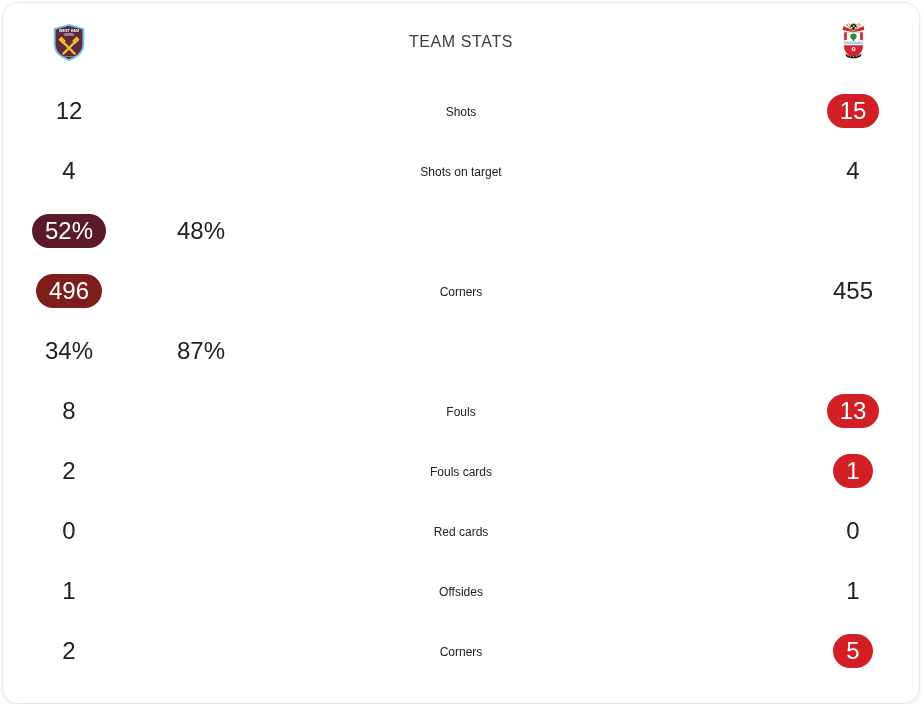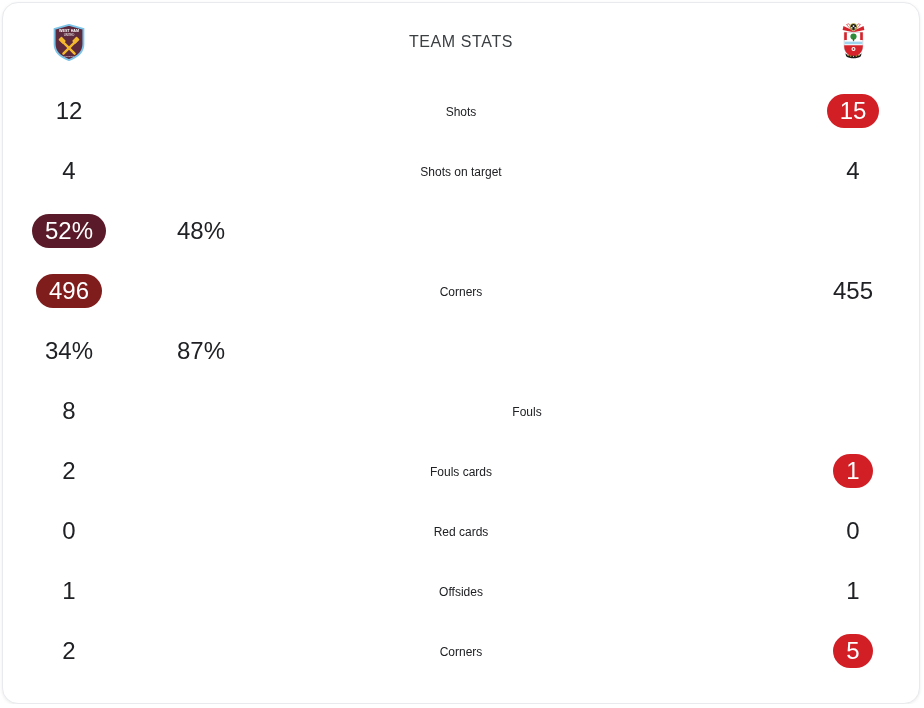--- a/index.html
+++ b/index.html
@@ -197,20 +197,23 @@
     </div>
   </div>
 
   <div class="stat-row">
     <div class="col-left">
       <span class="stat-value home">8</span>
     </div>
     <div class="col-center">
       <span class="stat-label">Fouls</span>
     </div>
+    <div class="col-right">
+      <span class="stat-value away badge" style="background-color: rgb(210, 31, 38);">13</span>
+    </div>
   </div>
 
   <div class="stat-row">
     <div class="col-left">
       <span class="stat-value home">2</span>
     </div>
     <div class="col-center">
       <span class="stat-label">Fouls cards</span>
     </div>
     <div class="col-right">

